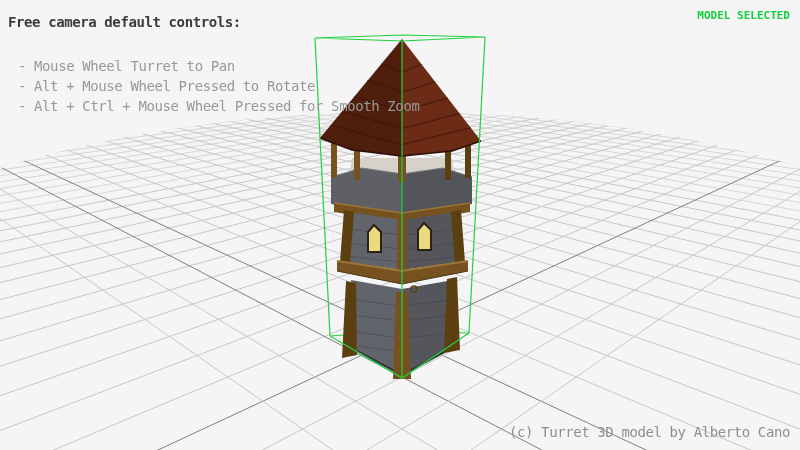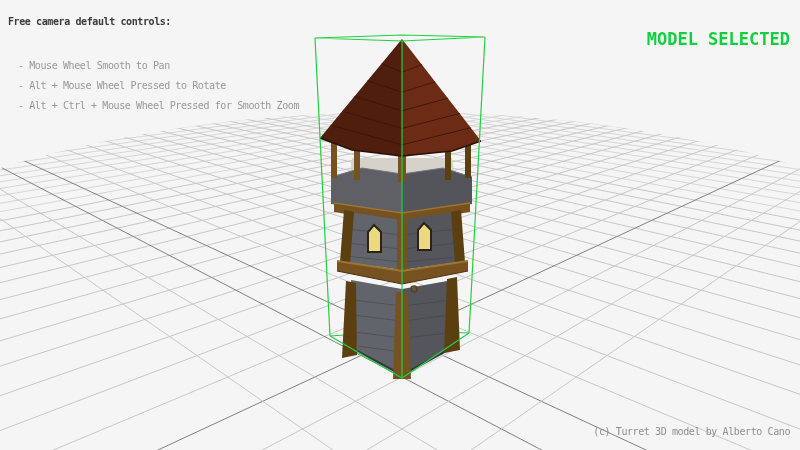--- a/index.html
+++ b/index.html
@@ -3,25 +3,25 @@
 <meta charset="utf-8">
 <style>
   html,body{margin:0;padding:0;background:#888;}
   .stage{
     position:relative;width:800px;height:450px;overflow:hidden;
     background:#f5f5f5;
     font-family:"DejaVu Sans Mono","Liberation Mono",monospace;
     -webkit-font-smoothing:none;
   }
   svg.scene{position:absolute;left:0;top:0;}
-  .hud{position:absolute;white-space:pre;letter-spacing:-0.4px;font-size:10px;line-height:12px;}
+  .hud{position:absolute;white-space:pre;letter-spacing:-0.4px;font-size:14px;line-height:12px;}
   .hud-title{left:8px;top:16px;color:#3b3b3b;font-weight:bold;}
   .ctrl-item{left:18px;color:#989898;}
   .ctrl-0{top:40px}.ctrl-1{top:60px}.ctrl-2{top:80px}.ctrl-3{top:100px}
-  .status{right:10px;top:10px;color:#13cf3e;font-weight:bold;font-size:17px;letter-spacing:0px;margin-top:23px;}
+  .status{right:10px;top:10px;color:#13cf3e;font-weight:bold;font-size:11px;letter-spacing:0px;}
   .footer-left{left:8px;top:431px;color:#3b3b3b;font-weight:bold;}
   .footer-left .file{color:#989898;font-weight:normal;margin-left:10px;}
   .footer-right{right:10px;top:426px;color:#8f8f8f;margin-left:28px;}
 </style>
 </head>
 <body>
 
 <div class="stage">
   <svg class="scene" width="800" height="450" viewBox="0 0 800 450">
       <defs>
@@ -148,21 +148,21 @@
       <g fill="none" stroke="#1fd23f" stroke-width="1.2">
         <polygon points="315,38,402,35,485,37,402,41" fill="none" stroke="#1fd23f" stroke-width="1.2"></polygon>
         <line x1="315" y1="38" x2="330" y2="336"></line>
         <line x1="485" y1="37" x2="469" y2="333"></line>
         <line x1="402" y1="41" x2="402" y2="378"></line>
         <polyline points="330,336,402,378,469,333" fill="none" stroke="#1fd23f" stroke-width="1.2"></polyline>
       </g>
     </svg>
 
   <div class="hud hud-title">Free camera default controls:</div>
-  <div class="hud ctrl-item ctrl-1">- Mouse Wheel Smooth to Pan</div>
+  <div class="hud ctrl-item ctrl-1">- Mouse Wheel Turret to Pan</div>
   <div class="hud ctrl-item ctrl-2">- Alt + Mouse Wheel Pressed to Rotate</div>
   <div class="hud ctrl-item ctrl-3">- Alt + Ctrl + Mouse Wheel Pressed for Smooth Zoom</div>
 
   <div class="hud status">MODEL SELECTED</div>
 
 
   <div class="hud footer-right">(c) Turret 3D model by Alberto Cano</div>
 </div>
 
 </body></html>

